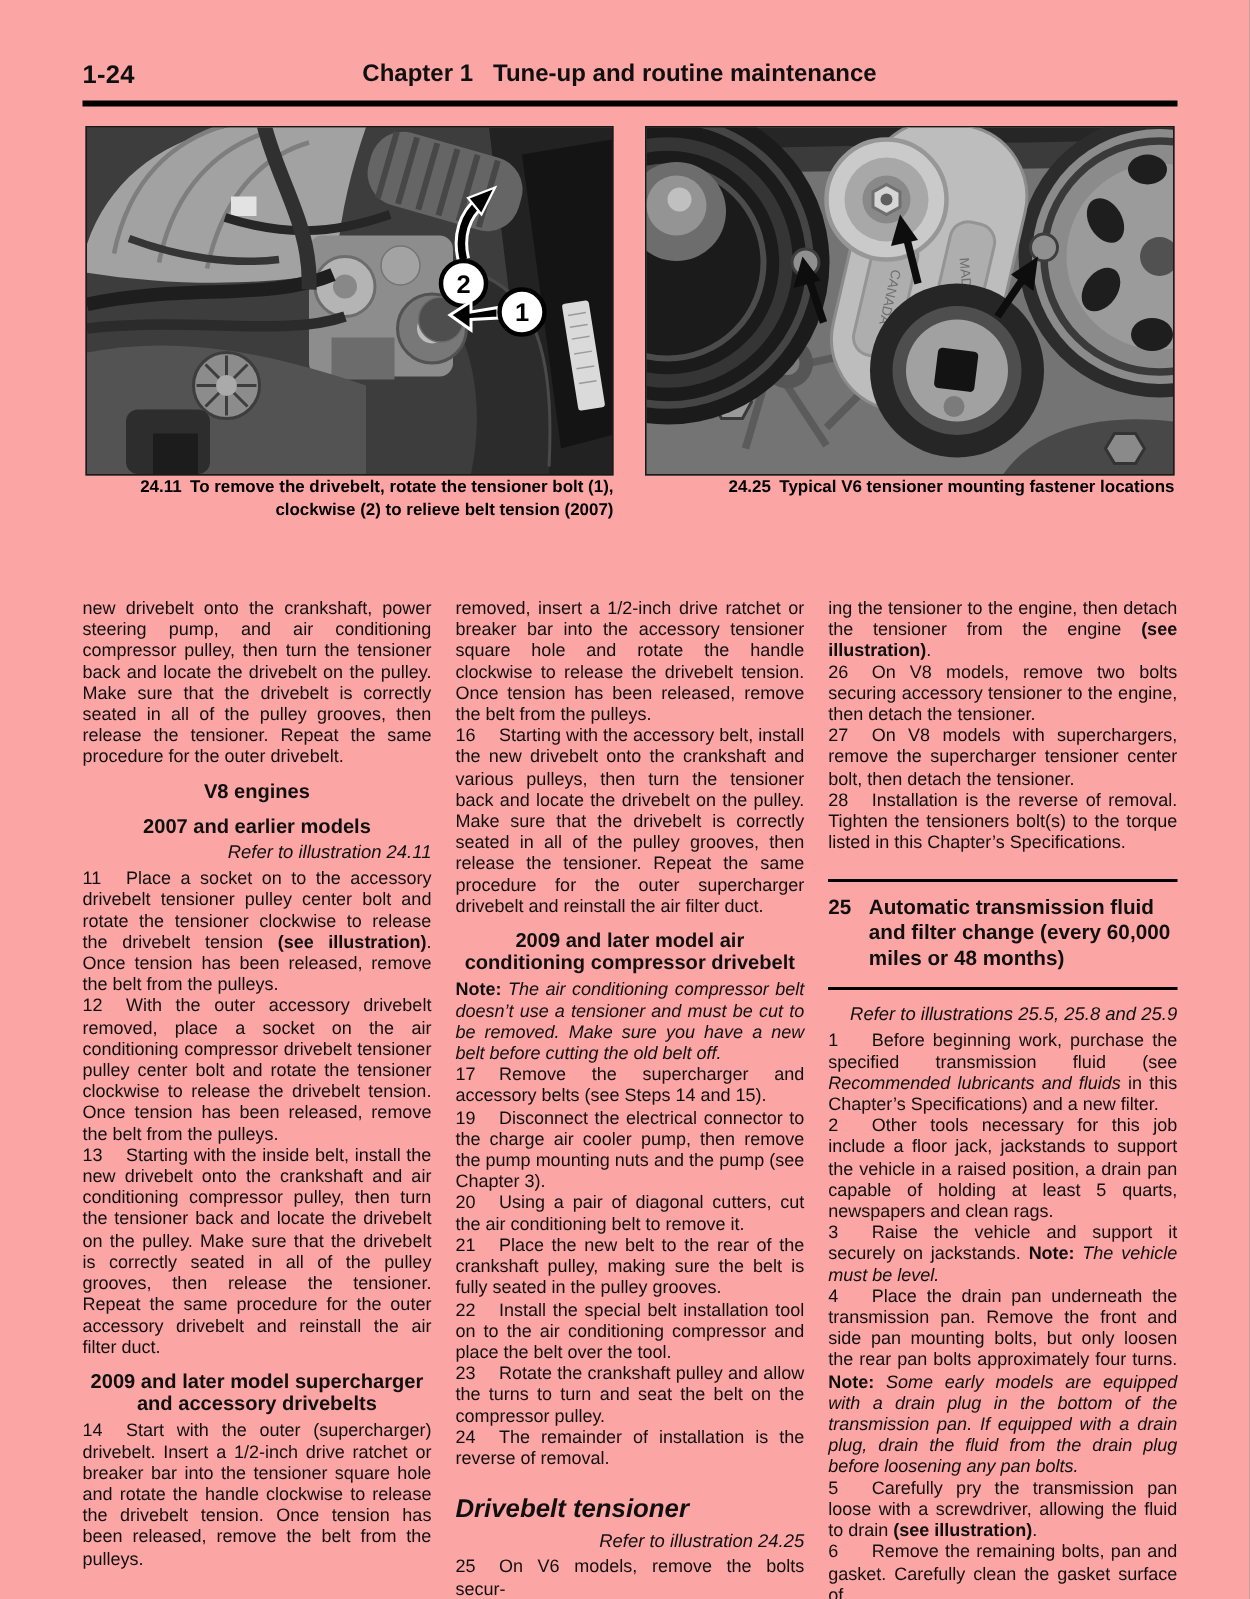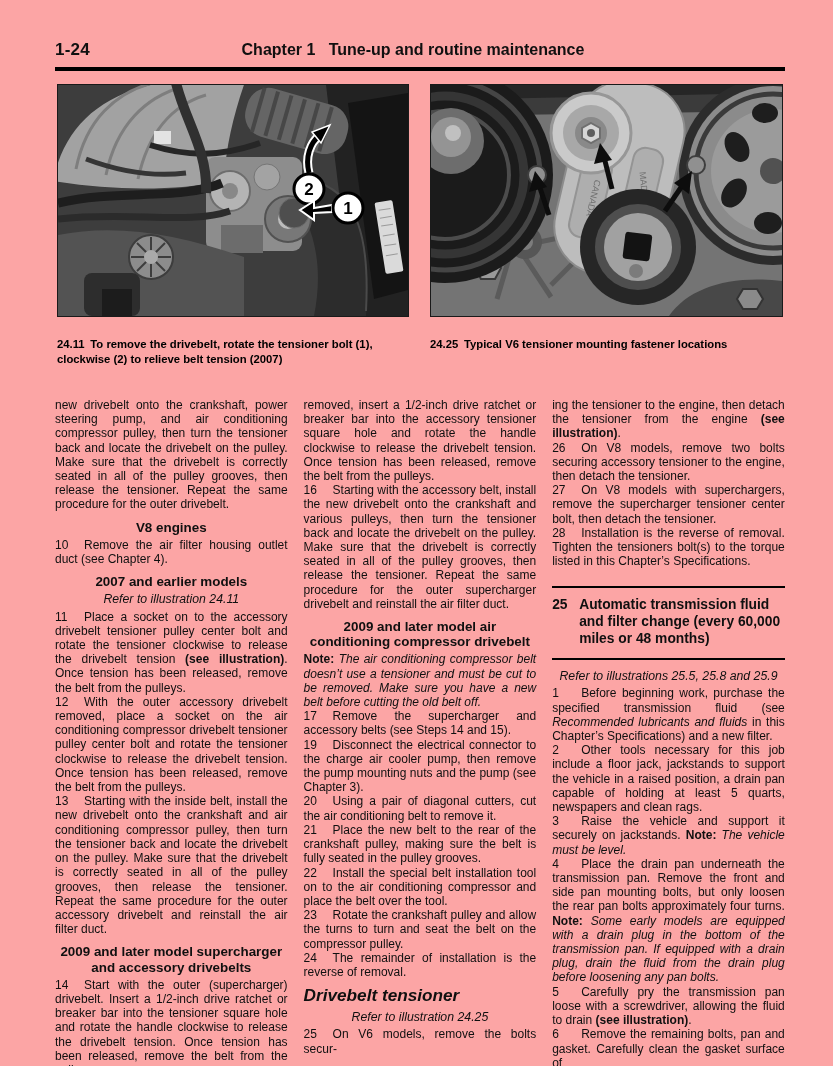--- a/index.html
+++ b/index.html
@@ -10,30 +10,30 @@
   }
   
   .hdr{position:absolute;top:40px;left:55px;width:730px;height:24px;}
   .hdr .pnum{position:absolute;left:0;top:0;font-size:17px;font-weight:bold;letter-spacing:.2px;}
   .hdr .htitle{position:absolute;left:0;right:14px;top:1px;text-align:center;font-size:16px;font-weight:bold;white-space:pre;}
   .hdr-rule{position:absolute;top:67px;left:55px;width:730px;height:4px;background:#000;}
   
   .figrow{position:absolute;top:84px;left:57px;width:722px;display:flex;gap:21px;}
   figure{margin:0;padding:0;}
   .photo{display:block;border:1px solid #1a1a1a;background:#4a4a4a;}
-  figcaption{margin-top:20px;font-size:11.3px;font-weight:bold;line-height:1.32;text-align:left;color:#000;}
+  figcaption{margin-top:1px;font-size:11.3px;font-weight:bold;line-height:1.32;text-align:right;color:#000;}
   
   .cols{position:absolute;top:398px;left:55px;width:730px;display:flex;gap:16px;}
   .col{width:232.6px;font-size:12px;line-height:14.2px;}
   .blk{margin:0;text-align:justify;}
   .blk.step{margin:0;}
   .step-num{display:inline-block;min-width:29px;}
   .blk.h3{font-weight:bold;font-size:13.4px;line-height:15.2px;margin:8px 0 3px;text-align:center;}
-  .blk.h2{font-weight:bold;font-style:italic;font-size:17.2px;line-height:19px;margin:7px 0 5px;text-align:left;}
-  .blk.refer{font-style:italic;font-size:12.3px;margin:2px 0 3px;text-align:center;}
+  .blk.h2{font-weight:bold;font-style:italic;font-size:17.2px;line-height:19px;margin:17px 0 5px;text-align:left;}
+  .blk.refer{font-style:italic;font-size:12.3px;margin:2px 0 3px;text-align:right;}
   .rb{font-weight:bold;}
   .ri{font-style:italic;}
   .section-head{
     display:flex;margin-top:18px;margin-bottom:9px;
     border-top:2.5px solid #000;border-bottom:2.5px solid #000;
     padding:9px 0 11px;font-weight:bold;font-size:13.8px;line-height:16.6px;text-align:left;
   }
   .sec-num{width:27px;flex:none;}
   .sec-text{flex:1;}
 </style>
@@ -220,21 +220,20 @@
       </svg>
       <figcaption>24.25 Typical V6 tensioner mounting fastener locations</figcaption>
     </figure>
 
   </div>
 
   <div class="cols">
     <div class="col">
         <div class="blk body"><span>new drivebelt onto the crankshaft, power steering pump, and air conditioning compressor pulley, then turn the tensioner back and locate the drivebelt on the pulley. Make sure that the drivebelt is correctly seated in all of the pulley grooves, then release the tensioner. Repeat the same procedure for the outer drivebelt.</span></div>
         <div class="blk h3"><span>V8 engines</span></div>
-        <div class="blk step"><span class="step-num">10</span><span>Remove the air filter housing outlet duct (see Chapter 4).</span></div>
         <div class="blk h3"><span>2007 and earlier models</span></div>
         <div class="blk refer"><span class="ri">Refer to illustration 24.11</span></div>
         <div class="blk step"><span class="step-num">11</span><span>Place a socket on to the accessory drivebelt tensioner pulley center bolt and rotate the tensioner clockwise to release the drivebelt tension </span><span class="rb">(see illustration)</span><span>. Once tension has been released, remove the belt from the pulleys.</span></div>
         <div class="blk step"><span class="step-num">12</span><span>With the outer accessory drivebelt removed, place a socket on the air conditioning compressor drivebelt tensioner pulley center bolt and rotate the tensioner clockwise to release the drivebelt tension. Once tension has been released, remove the belt from the pulleys.</span></div>
         <div class="blk step"><span class="step-num">13</span><span>Starting with the inside belt, install the new drivebelt onto the crankshaft and air conditioning compressor pulley, then turn the tensioner back and locate the drivebelt on the pulley. Make sure that the drivebelt is correctly seated in all of the pulley grooves, then release the tensioner. Repeat the same procedure for the outer accessory drivebelt and reinstall the air filter duct.</span></div>
         <div class="blk h3"><span>2009 and later model supercharger and accessory drivebelts</span></div>
         <div class="blk step"><span class="step-num">14</span><span>Start with the outer (supercharger) drivebelt. Insert a 1/2-inch drive ratchet or breaker bar into the tensioner square hole and rotate the handle clockwise to release the drivebelt tension. Once tension has been released, remove the belt from the pulleys.</span></div>
       </div>
     <div class="col">
         <div class="blk body"><span>removed, insert a 1/2-inch drive ratchet or breaker bar into the accessory tensioner square hole and rotate the handle clockwise to release the drivebelt tension. Once tension has been released, remove the belt from the pulleys.</span></div>

